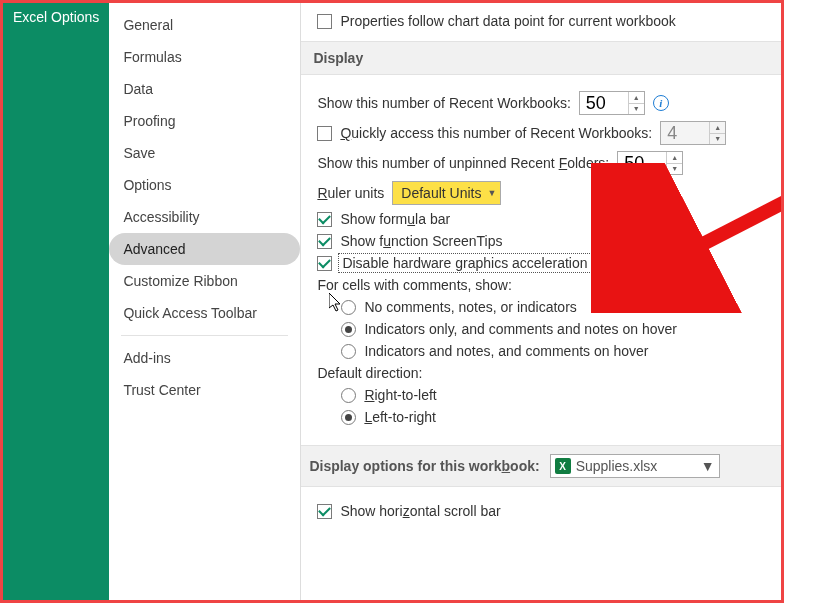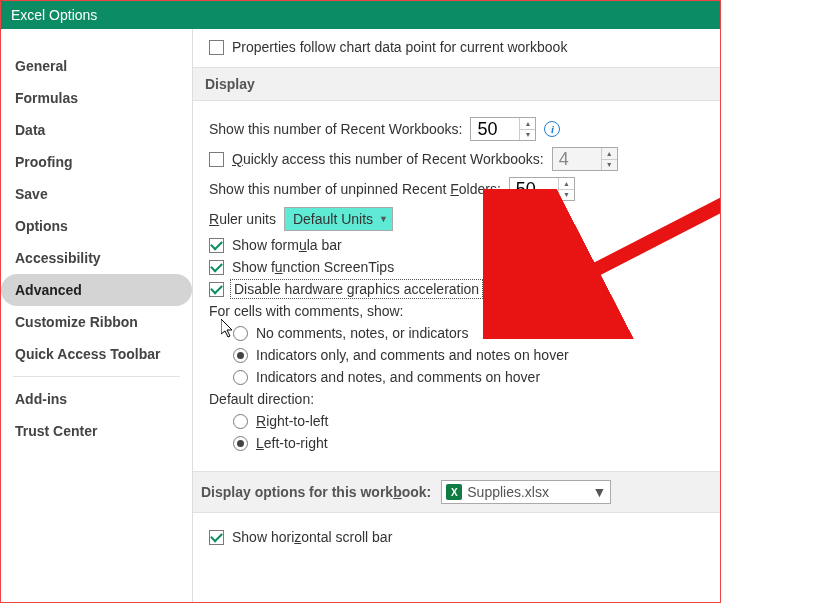--- a/index.html
+++ b/index.html
@@ -7,44 +7,42 @@
       font-family: "Segoe UI", Tahoma, sans-serif;
       font-size: 14px;
       color: #333;
       background: #fff;
       width: 813px;
       height: 603px;
       overflow: hidden;
       position: relative;
     }
     .window {
-      border: 1px solid #ef4444;
-      width: 721px;
+      border: 3px solid #ef4444;
+      width: 784px;
       height: 603px;
       display: flex;
-      flex-direction: column;
       background: #fff;
     }
     .titlebar {
       background: #0c8c64;
       color: #fff;
       padding: 6px 10px;
       font-size: 14px;
     }
     .body {
       flex: 1;
       display: flex;
       min-height: 0;
     }
     .sidebar {
       width: 192px;
       border-right: 1px solid #ddd;
-      padding-top: 21px;
-      background: #fff;
-      font-weight: bold;
+      padding-top: 6px;
+      background: #fff;
     }
     .sidebar-item {
       padding: 8px 14px;
       color: #444;
       cursor: pointer;
     }
     .sidebar-item.selected {
       background: #d4d4d4;
       color: #222;
       border-radius: 16px;
@@ -148,21 +146,21 @@
       color: #666;
       cursor: pointer;
     }
     .spin-btn:first-child { border-bottom: 1px solid #ccc; }
     .select {
       display: inline-flex;
       align-items: center;
       border: 1px solid #aaa;
       height: 24px;
       padding: 0 4px 0 8px;
-      background: #5eead4;
+      background: #fde047;
       cursor: pointer;
       gap: 6px;
     }
     .select .caret {
       font-size: 9px;
       color: #555;
     }
     .info-icon {
       display: inline-flex;
       width: 16px; height: 16px;

